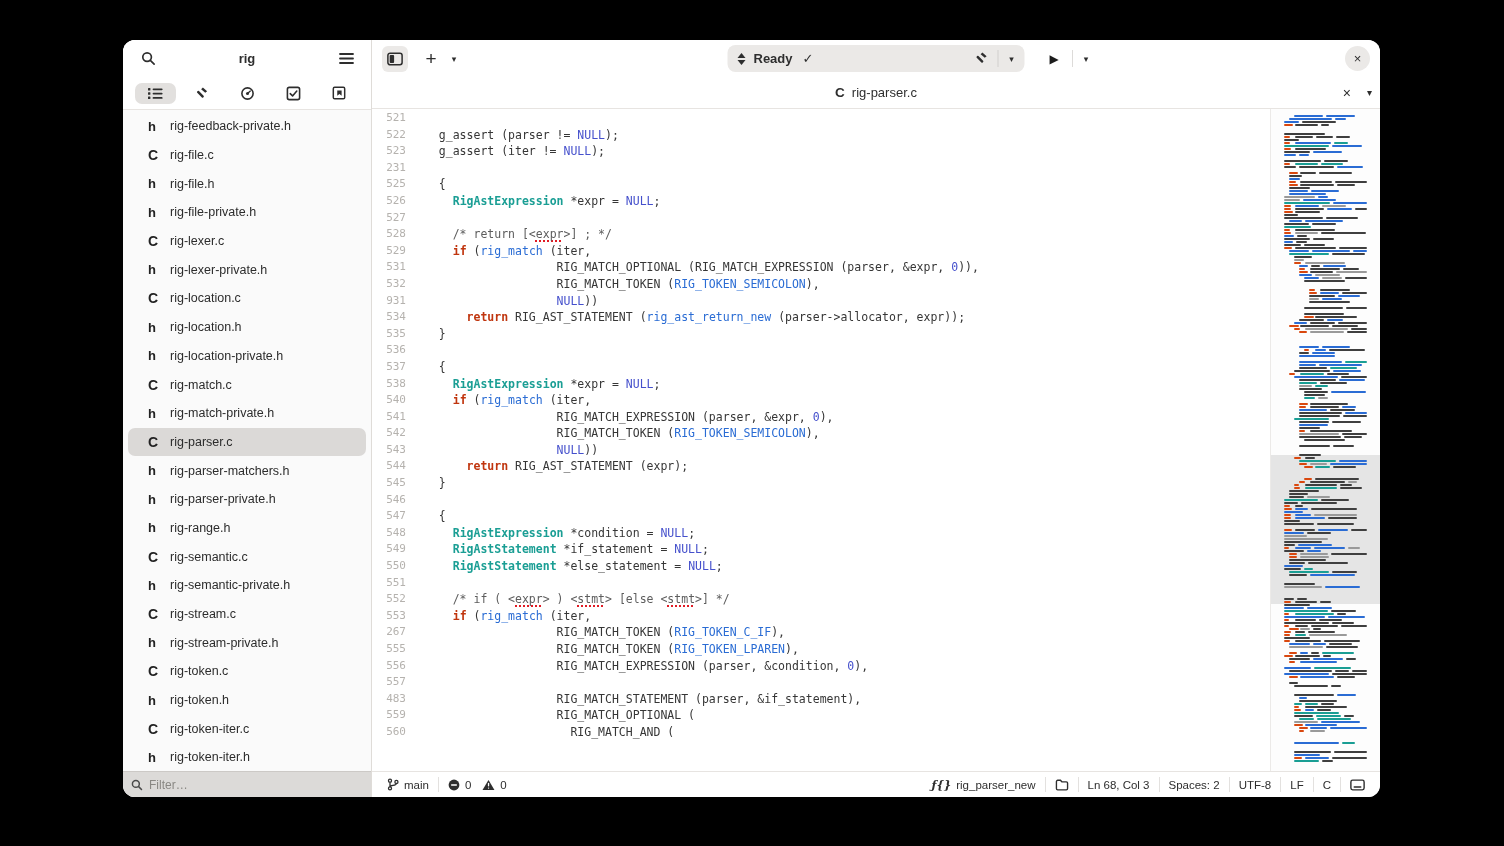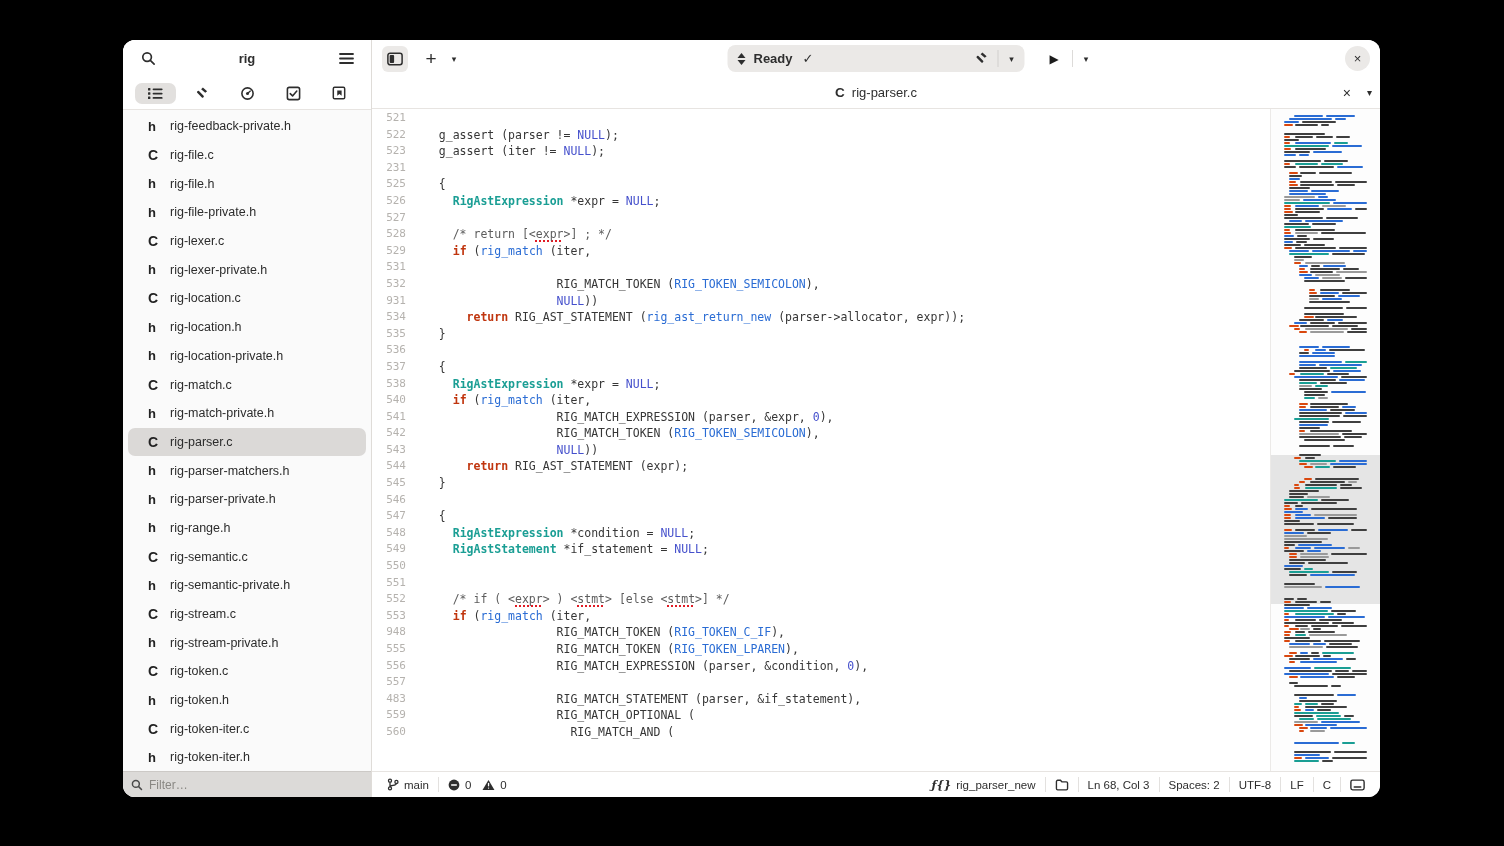--- a/index.html
+++ b/index.html
@@ -359,43 +359,43 @@
       <div class="code-area">
           <div class="code-line"><span class="gutter">521</span><span class="code-text"></span></div>
           <div class="code-line"><span class="gutter">522</span><span class="code-text"><span class="s-p">  g_assert (parser != </span><span class="s-n">NULL</span><span class="s-p">);</span></span></div>
           <div class="code-line"><span class="gutter">523</span><span class="code-text"><span class="s-p">  g_assert (iter != </span><span class="s-n">NULL</span><span class="s-p">);</span></span></div>
           <div class="code-line"><span class="gutter">231</span><span class="code-text"></span></div>
           <div class="code-line"><span class="gutter">525</span><span class="code-text"><span class="s-p">  {</span></span></div>
           <div class="code-line"><span class="gutter">526</span><span class="code-text"><span class="s-p">    </span><span class="s-t">RigAstExpression</span><span class="s-p"> *expr = </span><span class="s-n">NULL</span><span class="s-p">;</span></span></div>
           <div class="code-line"><span class="gutter">527</span><span class="code-text"></span></div>
           <div class="code-line"><span class="gutter">528</span><span class="code-text"><span class="s-c">    /* return [&lt;</span><span class="s-u">expr</span><span class="s-c">&gt;] ; */</span></span></div>
           <div class="code-line"><span class="gutter">529</span><span class="code-text"><span class="s-p">    </span><span class="s-k">if</span><span class="s-p"> (</span><span class="s-f">rig_match</span><span class="s-p"> (iter,</span></span></div>
-          <div class="code-line"><span class="gutter">531</span></div>
+          <div class="code-line"><span class="gutter">531</span><span class="code-text"><span class="s-p">                   RIG_MATCH_OPTIONAL (RIG_MATCH_EXPRESSION (parser, &amp;expr, </span><span class="s-n">0</span><span class="s-p">)),</span></span></div>
           <div class="code-line"><span class="gutter">532</span><span class="code-text"><span class="s-p">                   RIG_MATCH_TOKEN (</span><span class="s-f">RIG_TOKEN_SEMICOLON</span><span class="s-p">),</span></span></div>
           <div class="code-line"><span class="gutter">931</span><span class="code-text"><span class="s-p">                   </span><span class="s-n">NULL</span><span class="s-p">))</span></span></div>
           <div class="code-line"><span class="gutter">534</span><span class="code-text"><span class="s-p">      </span><span class="s-k">return</span><span class="s-p"> RIG_AST_STATEMENT (</span><span class="s-f">rig_ast_return_new</span><span class="s-p"> (parser-&gt;allocator, expr));</span></span></div>
           <div class="code-line"><span class="gutter">535</span><span class="code-text"><span class="s-p">  }</span></span></div>
           <div class="code-line"><span class="gutter">536</span><span class="code-text"></span></div>
           <div class="code-line"><span class="gutter">537</span><span class="code-text"><span class="s-p">  {</span></span></div>
           <div class="code-line"><span class="gutter">538</span><span class="code-text"><span class="s-p">    </span><span class="s-t">RigAstExpression</span><span class="s-p"> *expr = </span><span class="s-n">NULL</span><span class="s-p">;</span></span></div>
           <div class="code-line"><span class="gutter">540</span><span class="code-text"><span class="s-p">    </span><span class="s-k">if</span><span class="s-p"> (</span><span class="s-f">rig_match</span><span class="s-p"> (iter,</span></span></div>
           <div class="code-line"><span class="gutter">541</span><span class="code-text"><span class="s-p">                   RIG_MATCH_EXPRESSION (parser, &amp;expr, </span><span class="s-n">0</span><span class="s-p">),</span></span></div>
           <div class="code-line"><span class="gutter">542</span><span class="code-text"><span class="s-p">                   RIG_MATCH_TOKEN (</span><span class="s-f">RIG_TOKEN_SEMICOLON</span><span class="s-p">),</span></span></div>
           <div class="code-line"><span class="gutter">543</span><span class="code-text"><span class="s-p">                   </span><span class="s-n">NULL</span><span class="s-p">))</span></span></div>
           <div class="code-line"><span class="gutter">544</span><span class="code-text"><span class="s-p">      </span><span class="s-k">return</span><span class="s-p"> RIG_AST_STATEMENT (expr);</span></span></div>
           <div class="code-line"><span class="gutter">545</span><span class="code-text"><span class="s-p">  }</span></span></div>
           <div class="code-line"><span class="gutter">546</span><span class="code-text"></span></div>
           <div class="code-line"><span class="gutter">547</span><span class="code-text"><span class="s-p">  {</span></span></div>
           <div class="code-line"><span class="gutter">548</span><span class="code-text"><span class="s-p">    </span><span class="s-t">RigAstExpression</span><span class="s-p"> *condition = </span><span class="s-n">NULL</span><span class="s-p">;</span></span></div>
           <div class="code-line"><span class="gutter">549</span><span class="code-text"><span class="s-p">    </span><span class="s-t">RigAstStatement</span><span class="s-p"> *if_statement = </span><span class="s-n">NULL</span><span class="s-p">;</span></span></div>
-          <div class="code-line"><span class="gutter">550</span></div>
+          <div class="code-line"><span class="gutter">550</span><span class="code-text"><span class="s-p">    </span><span class="s-t">RigAstStatement</span><span class="s-p"> *else_statement = </span><span class="s-n">NULL</span><span class="s-p">;</span></span></div>
           <div class="code-line"><span class="gutter">551</span><span class="code-text"></span></div>
           <div class="code-line"><span class="gutter">552</span><span class="code-text"><span class="s-c">    /* if ( &lt;</span><span class="s-u">expr</span><span class="s-c">&gt; ) &lt;</span><span class="s-u">stmt</span><span class="s-c">&gt; [else &lt;</span><span class="s-u">stmt</span><span class="s-c">&gt;] */</span></span></div>
           <div class="code-line"><span class="gutter">553</span><span class="code-text"><span class="s-p">    </span><span class="s-k">if</span><span class="s-p"> (</span><span class="s-f">rig_match</span><span class="s-p"> (iter,</span></span></div>
-          <div class="code-line"><span class="gutter">948</span><span class="code-text"><span class="s-p">                   RIG_MATCH_TOKEN (</span><span class="s-f">RIG_TOKEN_C_IF</span><span class="s-p">),</span></span></div>
+          <div class="code-line"><span class="gutter">267</span><span class="code-text"><span class="s-p">                   RIG_MATCH_TOKEN (</span><span class="s-f">RIG_TOKEN_C_IF</span><span class="s-p">),</span></span></div>
           <div class="code-line"><span class="gutter">555</span><span class="code-text"><span class="s-p">                   RIG_MATCH_TOKEN (</span><span class="s-f">RIG_TOKEN_LPAREN</span><span class="s-p">),</span></span></div>
           <div class="code-line"><span class="gutter">556</span><span class="code-text"><span class="s-p">                   RIG_MATCH_EXPRESSION (parser, &amp;condition, </span><span class="s-n">0</span><span class="s-p">),</span></span></div>
           <div class="code-line"><span class="gutter">557</span></div>
           <div class="code-line"><span class="gutter">483</span><span class="code-text"><span class="s-p">                   RIG_MATCH_STATEMENT (parser, &amp;if_statement),</span></span></div>
           <div class="code-line"><span class="gutter">559</span><span class="code-text"><span class="s-p">                   RIG_MATCH_OPTIONAL (</span></span></div>
           <div class="code-line"><span class="gutter">560</span><span class="code-text"><span class="s-p">                     RIG_MATCH_AND (</span></span></div>
         </div>
       <div class="minimap">
         <div class="mm-view" style="top: 52.3%; height: 22.5%;"></div>
       <div class="mm-bar" style="left: 23px; top: 6px; width: 28.8463px; background: rgb(42, 108, 212);"></div>

